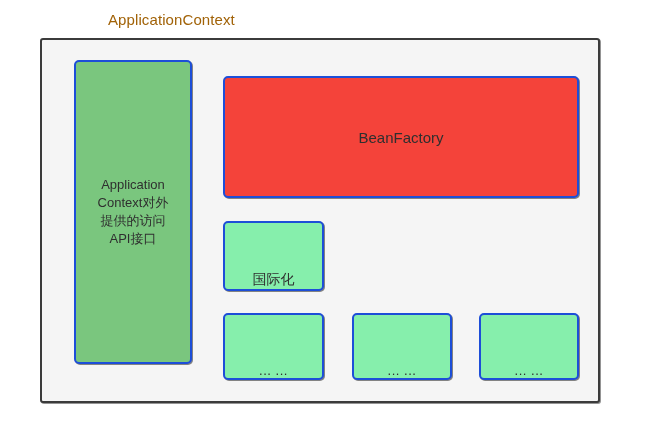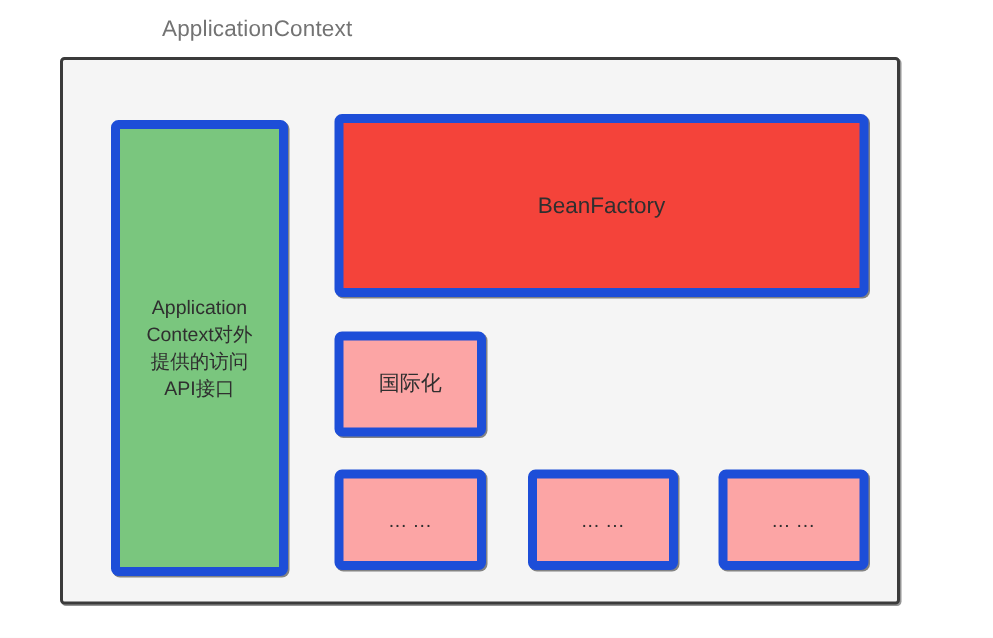--- a/index.html
+++ b/index.html
@@ -14,21 +14,21 @@
     font-family: "Liberation Sans", "DejaVu Sans", sans-serif;
     overflow: hidden;
   }
 
   
   .diagram-title {
     position: absolute;
     left: 108px;
     top: 11px;
     font-size: 15px;
-    color: #737373;
+    color: #a16207;
     letter-spacing: 0.1px;
     white-space: nowrap;
   }
 
   
   .outer-container {
     position: absolute;
     left: 40px;
     top: 38px;
     width: 560px;
@@ -37,34 +37,34 @@
     border: 2px solid #3b3b3b;
     border-radius: 3px;
     box-sizing: border-box;
     box-shadow: 1px 1px 0 rgba(60,60,60,0.55);
   }
 
   
   .node {
     position: absolute;
     box-sizing: border-box;
-    border: 6px solid #1d4ed8;
+    border: 2px solid #1d4ed8;
     border-radius: 5px;
     display: flex;
     align-items: center;
     justify-content: center;
     text-align: center;
     color: #2f2f2f;
     box-shadow: 1px 1px 0 rgba(55,55,55,0.6);
   }
 
   
   .node-green {
     left: 32px;
-    top: 40px;
+    top: 20px;
     width: 118px;
     height: 304px;
     background: #7ac67e;
     font-size: 13px;
     line-height: 18px;
     padding: 0 6px;
   }
   .node-green .label {
     display: block;
     width: 100%;
@@ -76,22 +76,23 @@
     left: 181px;
     top: 36px;
     width: 356px;
     height: 122px;
     background: #f4433a;
     font-size: 15px;
   }
 
   
   .node-cyan {
-    background: #fca5a5;
+    background: #86efac;
     font-size: 14px;
+    align-items: flex-end;
   }
   .row-mid { top: 181px; height: 70px; }
   .row-bot { top: 273px; height: 67px; }
   .col-1 { left: 181px; width: 101px; }
   .col-2 { left: 310px; width: 100px; }
   .col-3 { left: 437px; width: 100px; }
 
   .dots { letter-spacing: 0.5px; font-size: 13px; }
 </style>
 </head>

